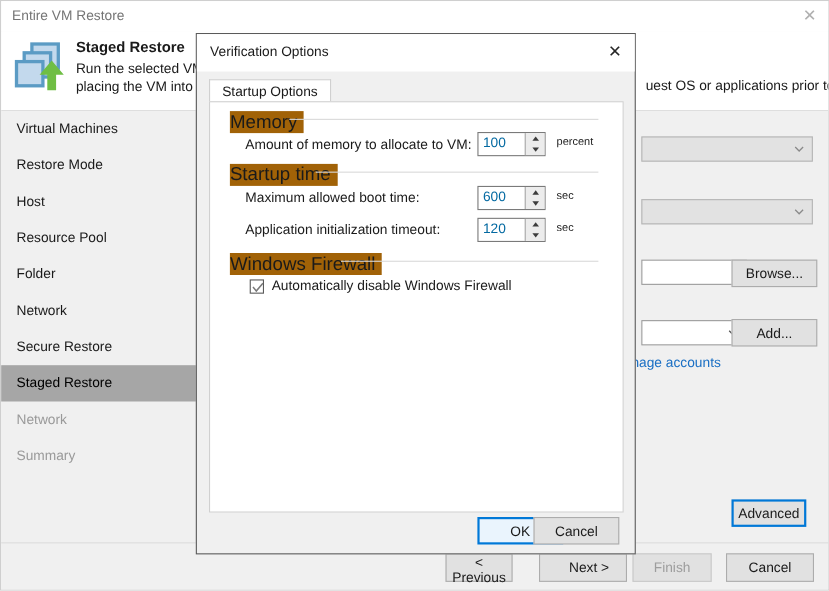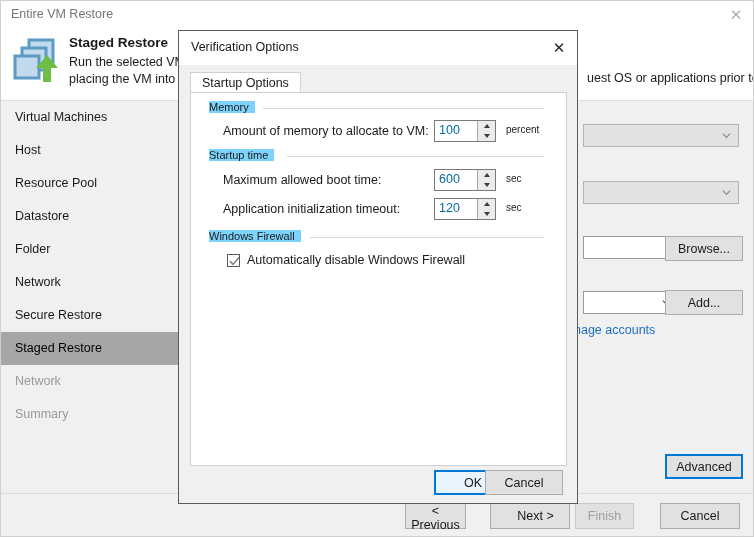--- a/index.html
+++ b/index.html
@@ -230,23 +230,23 @@
     position: absolute;
     left: 11px; top: 61px;
     width: 377px; height: 374px;
     background: #ffffff;
     border: 1px solid #d0d0d0;
     box-sizing: border-box;
   }
 
   .grp-label {
     position: absolute;
-    font-size: 11px;
-    color: #1a1a1a;
-    background: #7dd3fc;
+    font-size: 17px;
+    color: #1a1a1a;
+    background: #a16207;
     padding-right: 6px;
     white-space: nowrap;
   }
   .grp-rule {
     position: absolute;
     height: 1px;
     background: #d9d9d9;
   }
   .field-label {
     position: absolute;
@@ -355,23 +355,23 @@
     <div class="header-title">Staged Restore</div>
     <div class="header-desc">
       <span>Run the selected VM</span><br>
       <span>placing the VM into</span>
     </div>
     <div style="position:absolute; left:586px; top:42px; font-size:12.5px; color:#1a1a1a; white-space:nowrap;">uest OS or applications prior to</div>
   </div>
 
   <div class="sidebar">
     <div class="nav-item"><span>Virtual Machines</span></div>
+    <div class="nav-item"><span>Restore Mode</span></div>
     <div class="nav-item"><span>Host</span></div>
     <div class="nav-item"><span>Resource Pool</span></div>
-    <div class="nav-item"><span>Datastore</span></div>
     <div class="nav-item"><span>Folder</span></div>
     <div class="nav-item"><span>Network</span></div>
     <div class="nav-item"><span>Secure Restore</span></div>
     <div class="nav-item selected"><span>Staged Restore</span></div>
     <div class="nav-item disabled"><span>Network</span></div>
     <div class="nav-item disabled"><span>Summary</span></div>
   </div>
 
   <div class="content">
     <div class="combo-disabled" style="left:404px; top:23px; width:156px;">
@@ -386,27 +386,27 @@
     </div>
     <div class="textbox" style="left:404px; top:135px; width:96px;"></div>
     <button class="btn" style="left:486px; top:135px; width:78px; height:25px;">Browse...</button>
     <div class="combo" style="left:404px; top:190px; width:96px;">
       <svg class="chev" viewBox="0 0 10 10">
           <path d="M1 3 L5 7 L9 3" fill="none" stroke="#555" stroke-width="1.3"></path>
         </svg>
     </div>
     <button class="btn" style="left:486px; top:189px; width:78px; height:25px;">Add...</button>
     <div class="link" style="left:395px; top:222px;">nage accounts</div>
-    <button class="btn focused" style="left:486px; top:353px; width:78px; height:25px;">Advanced</button>
+    <button class="btn focused" style="left:486px; top:353px; width:68px; height:25px;">Advanced</button>
   </div>
 
   <div class="wizard-footer">
     <button class="btn" style="left:404px; top:9px; width:61px; height:26px;">&lt; Previous</button>
     <button class="btn" style="left:489px; top:9px; width:80px; height:26px;padding-left:11px;">Next &gt;</button>
-    <button class="btn disabled" style="left:574px; top:9px; width:59px; height:26px;">Finish</button>
+    <button class="btn disabled" style="left:574px; top:9px; width:72px; height:26px;">Finish</button>
     <button class="btn" style="left:659px; top:9px; width:80px; height:26px;">Cancel</button>
   </div>
 
   <div class="modal">
     <div class="modal-titlebar">
       <div class="modal-title">Verification Options</div>
       <div class="modal-close">✕</div>
     </div>
 
     <div class="tabstrip">

